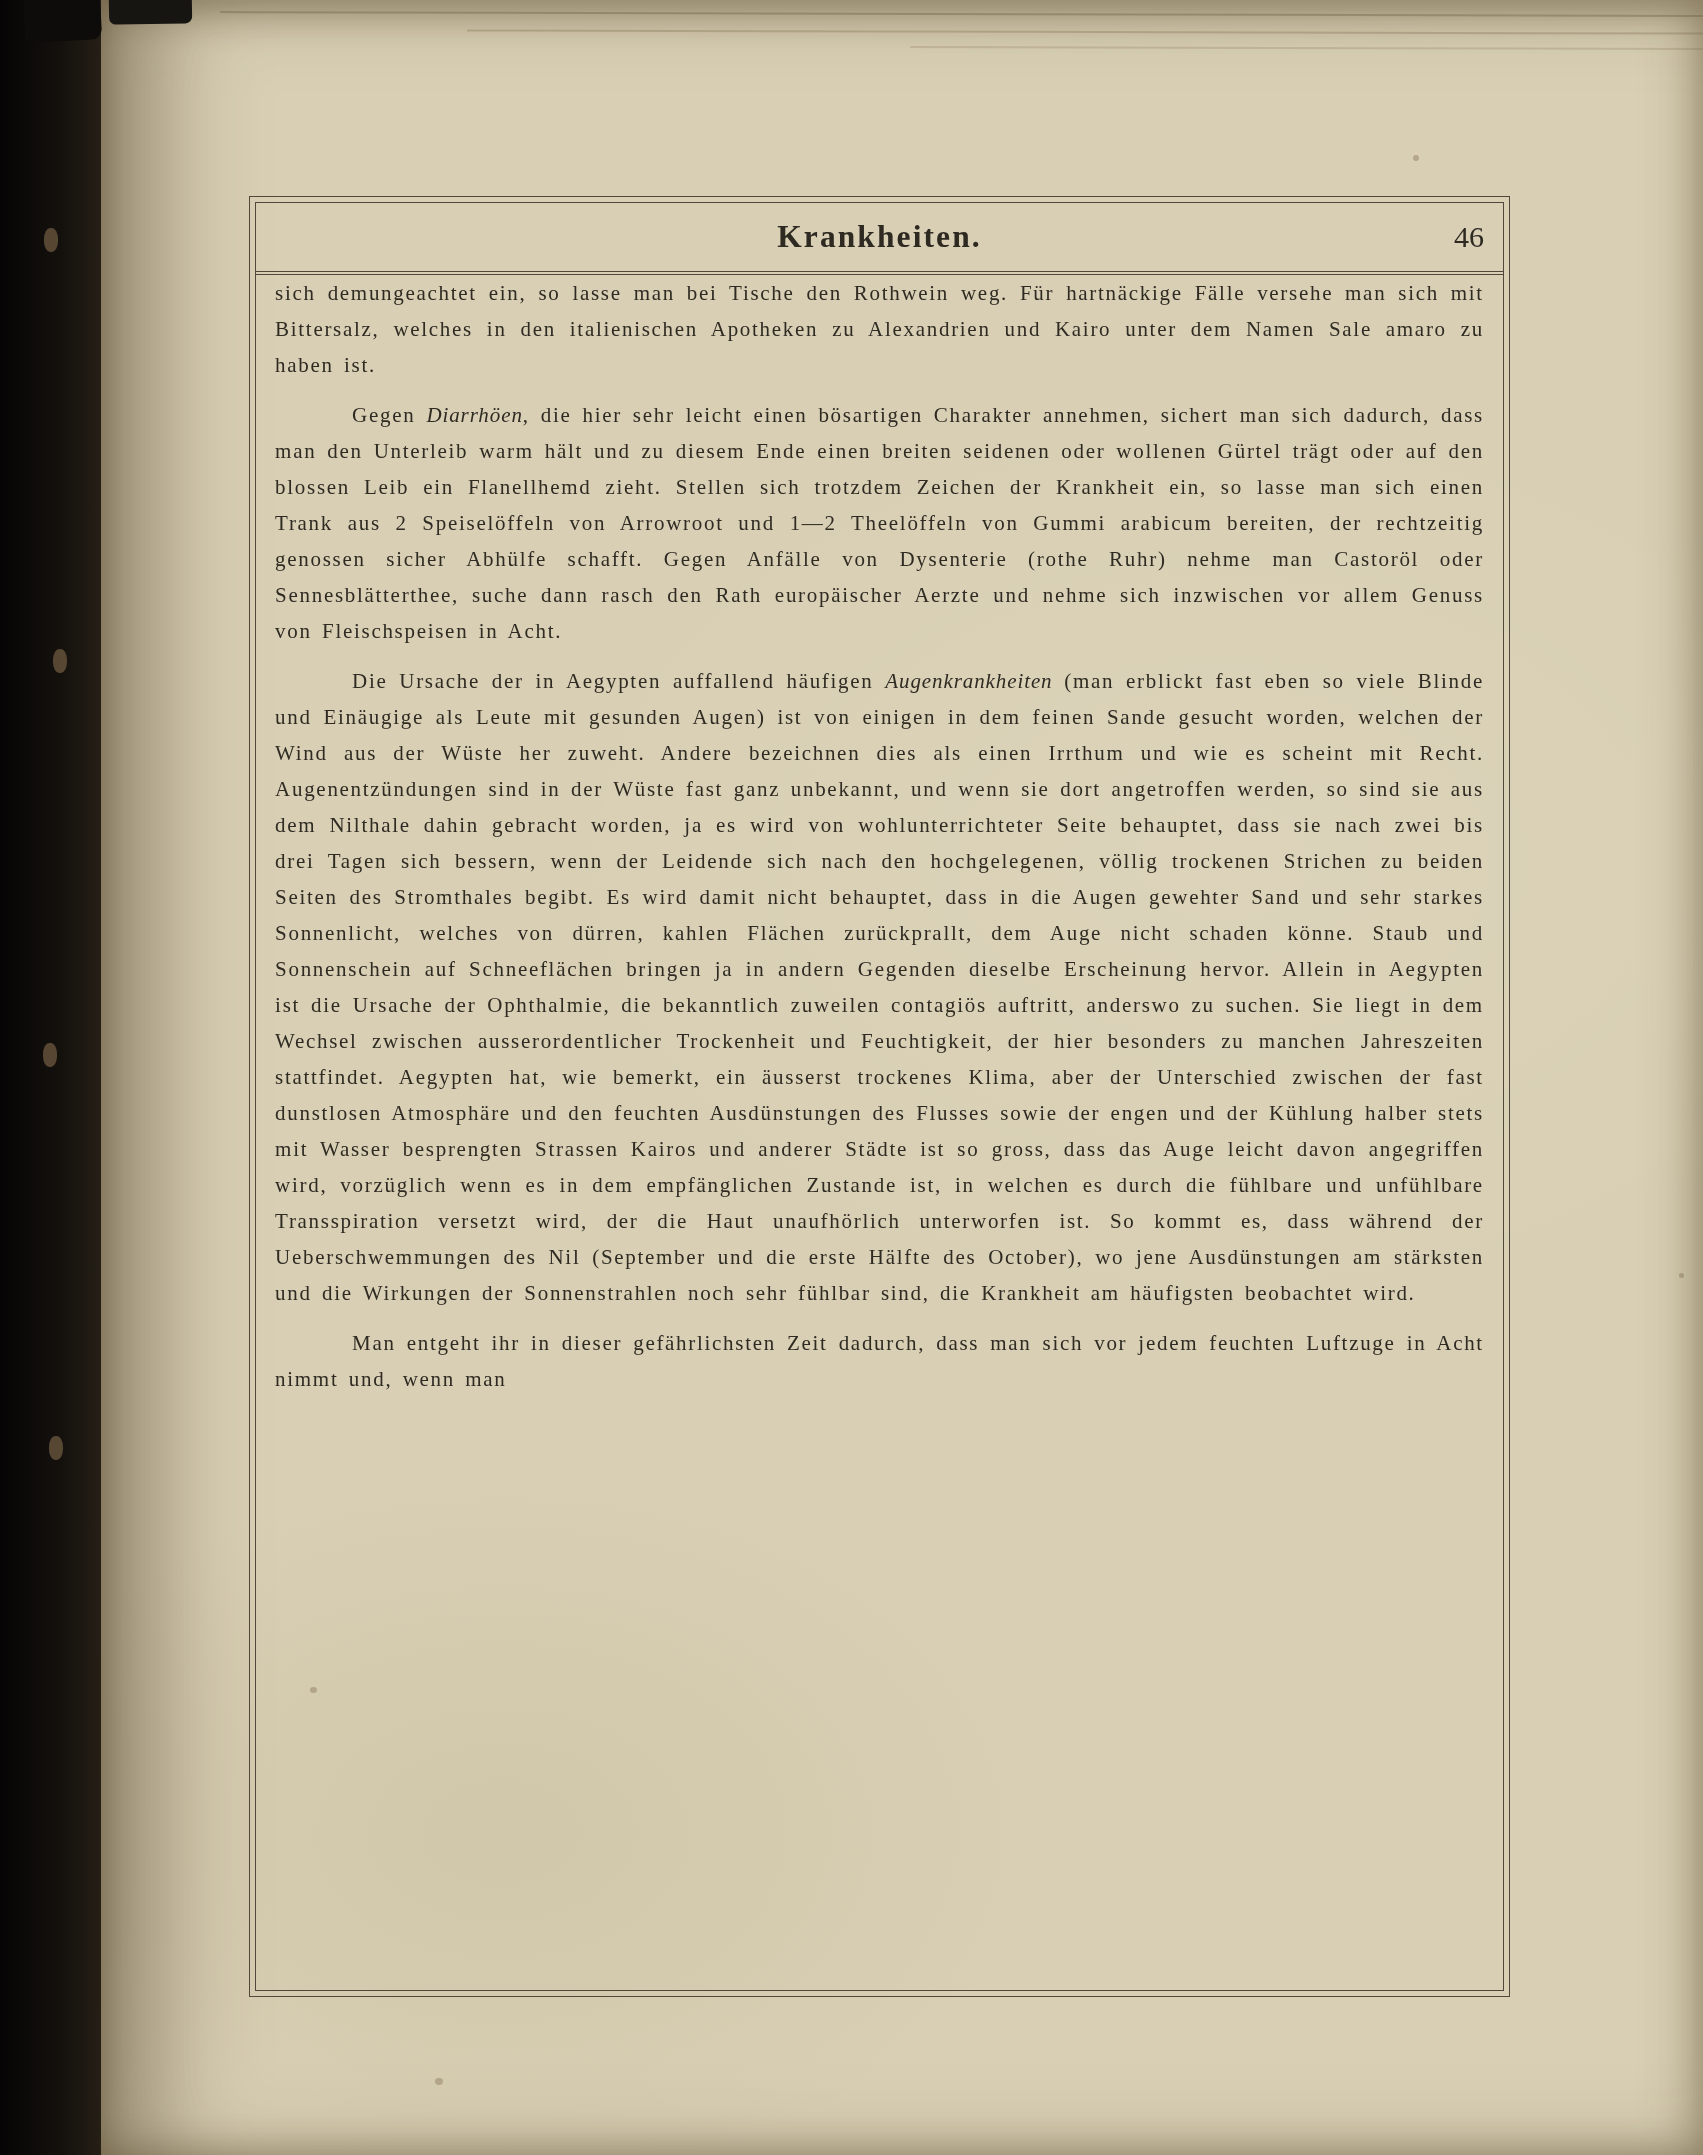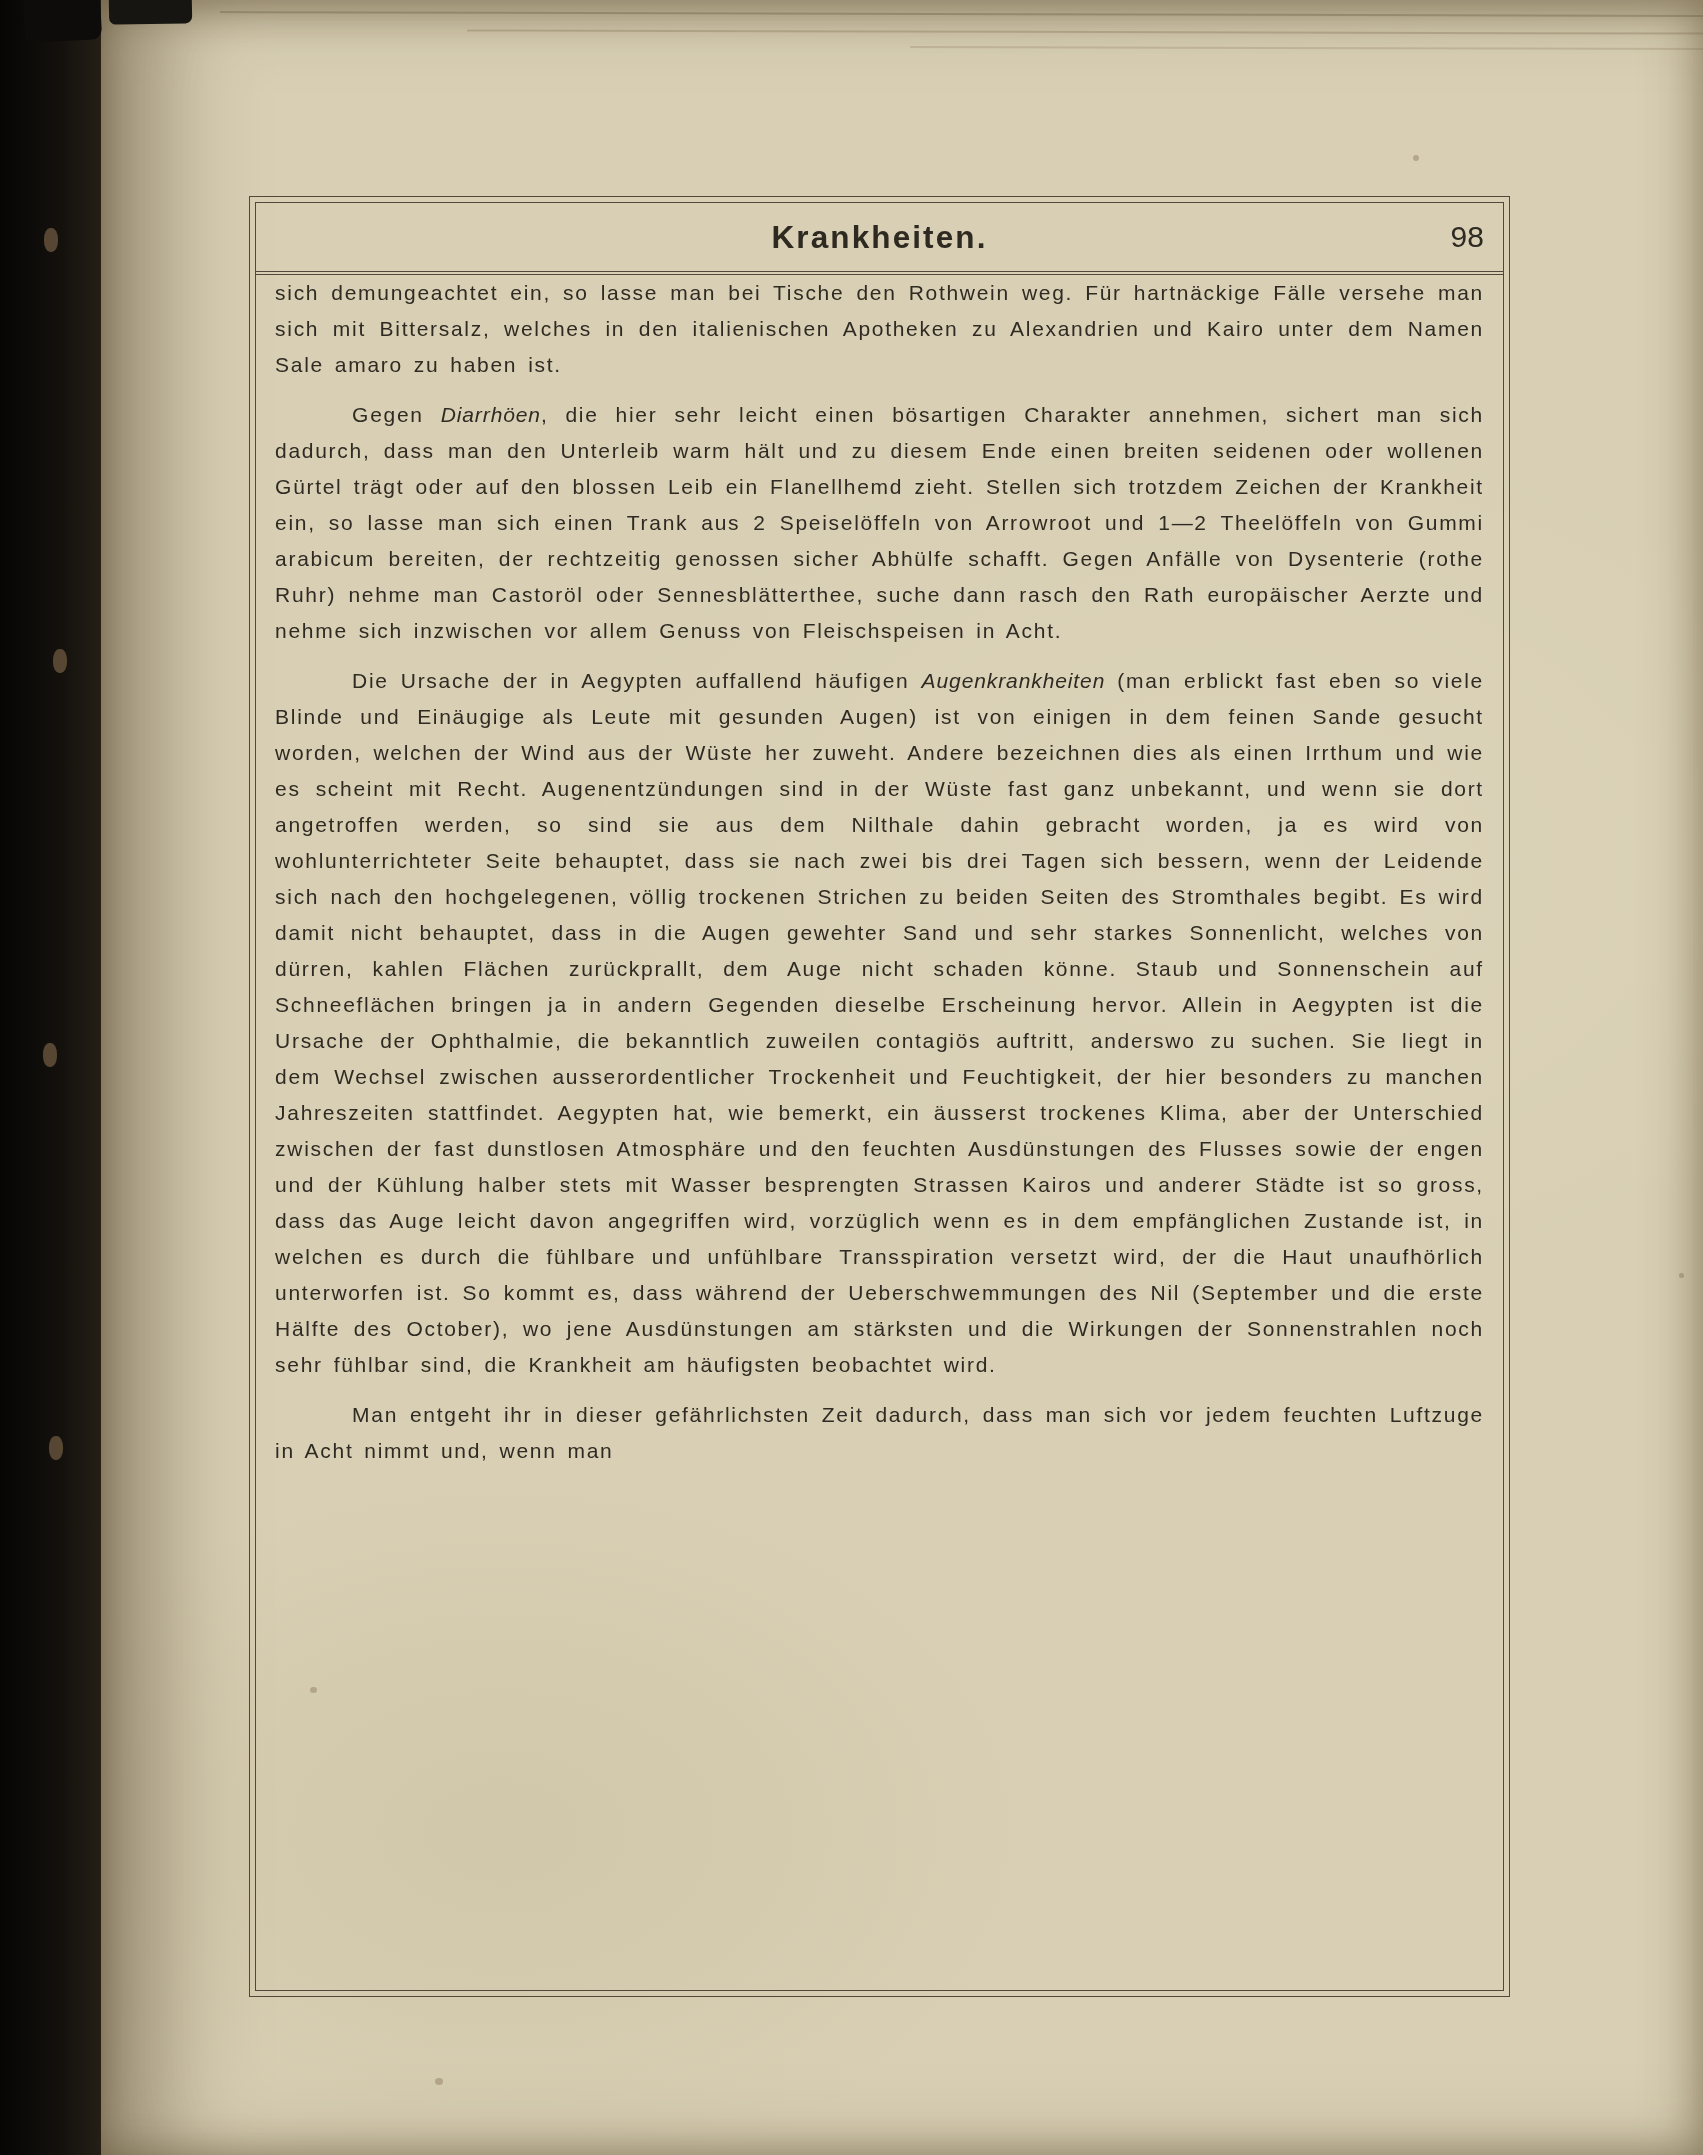--- a/index.html
+++ b/index.html
@@ -3,21 +3,21 @@
 <meta charset="utf-8">
 <style>
   html, body { margin: 0; padding: 0; background: #0c0b09; }
 
   .scan {
     position: relative;
     width: 1704px;
     height: 2156px;
     background: #0c0b09;
     overflow: hidden;
-    font-family: Liberation Sans, sans-serif;
+    font-family: Liberation Serif, serif;
   }
 
   
   .backdrop {
     position: absolute;
     left: 0; top: 0; bottom: 0;
     width: 111px;
     background: linear-gradient(90deg, #060505 0%, #14110d 55%, #241e15 90%, #3a2f1f 100%);
   }
 
@@ -163,21 +163,21 @@
   <div class="stitch s1"></div>
   <div class="stitch s2"></div>
   <div class="stitch s3"></div>
   <div class="stitch s4"></div>
 
   <div class="frame">
     <div class="frame-inner">
 
       <div class="hdr">
         <span class="title">Krankheiten.</span>
-        <span class="pagenum">98</span>
+        <span class="pagenum">46</span>
       </div>
 
       <div class="body-text" lang="de">
           <p class=""><span>sich demungeachtet ein, so lasse man bei Tische den Rothwein weg. Für hartnäckige Fälle versehe man sich mit Bittersalz, welches in den italienischen Apotheken zu Alexandrien und Kairo unter dem Namen Sale amaro zu haben ist.</span></p>
           <p class="indent"><span>Gegen </span><span class="em">Diarrhöen</span><span>, die hier sehr leicht einen bösartigen Charakter annehmen, sichert man sich dadurch, dass man den Unterleib warm hält und zu diesem Ende einen breiten seidenen oder wollenen Gürtel trägt oder auf den blossen Leib ein Flanellhemd zieht. Stellen sich trotzdem Zeichen der Krankheit ein, so lasse man sich einen Trank aus 2 Speiselöffeln von Arrowroot und 1—2 Theelöffeln von Gummi arabicum bereiten, der rechtzeitig genossen sicher Abhülfe schafft. Gegen Anfälle von Dysenterie (rothe Ruhr) nehme man Castoröl oder Sennesblätterthee, suche dann rasch den Rath europäischer Aerzte und nehme sich inzwischen vor allem Genuss von Fleischspeisen in Acht.</span></p>
           <p class="indent"><span>Die Ursache der in Aegypten auffallend häufigen </span><span class="em">Augenkrankheiten</span><span> (man erblickt fast eben so viele Blinde und Einäugige als Leute mit gesunden Augen) ist von einigen in dem feinen Sande gesucht worden, welchen der Wind aus der Wüste her zuweht. Andere bezeichnen dies als einen Irrthum und wie es scheint mit Recht. Augenentzündungen sind in der Wüste fast ganz unbekannt, und wenn sie dort angetroffen werden, so sind sie aus dem Nilthale dahin gebracht worden, ja es wird von wohlunterrichteter Seite behauptet, dass sie nach zwei bis drei Tagen sich bessern, wenn der Leidende sich nach den hochgelegenen, völlig trockenen Strichen zu beiden Seiten des Stromthales begibt. Es wird damit nicht behauptet, dass in die Augen gewehter Sand und sehr starkes Sonnenlicht, welches von dürren, kahlen Flächen zurückprallt, dem Auge nicht schaden könne. Staub und Sonnenschein auf Schneeflächen bringen ja in andern Gegenden dieselbe Erscheinung hervor. Allein in Aegypten ist die Ursache der Ophthalmie, die bekanntlich zuweilen contagiös auftritt, anderswo zu suchen. Sie liegt in dem Wechsel zwischen ausserordentlicher Trockenheit und Feuchtigkeit, der hier besonders zu manchen Jahreszeiten stattfindet. Aegypten hat, wie bemerkt, ein äusserst trockenes Klima, aber der Unterschied zwischen der fast dunstlosen Atmosphäre und den feuchten Ausdünstungen des Flusses sowie der engen und der Kühlung halber stets mit Wasser besprengten Strassen Kairos und anderer Städte ist so gross, dass das Auge leicht davon angegriffen wird, vorzüglich wenn es in dem empfänglichen Zustande ist, in welchen es durch die fühlbare und unfühlbare Transspiration versetzt wird, der die Haut unaufhörlich unterworfen ist. So kommt es, dass während der Ueberschwemmungen des Nil (September und die erste Hälfte des October), wo jene Ausdünstungen am stärksten und die Wirkungen der Sonnenstrahlen noch sehr fühlbar sind, die Krankheit am häufigsten beobachtet wird.</span></p>
           <p class="indent"><span>Man entgeht ihr in dieser gefährlichsten Zeit dadurch, dass man sich vor jedem feuchten Luftzuge in Acht nimmt und, wenn man</span></p>
         </div>
 
     </div>

